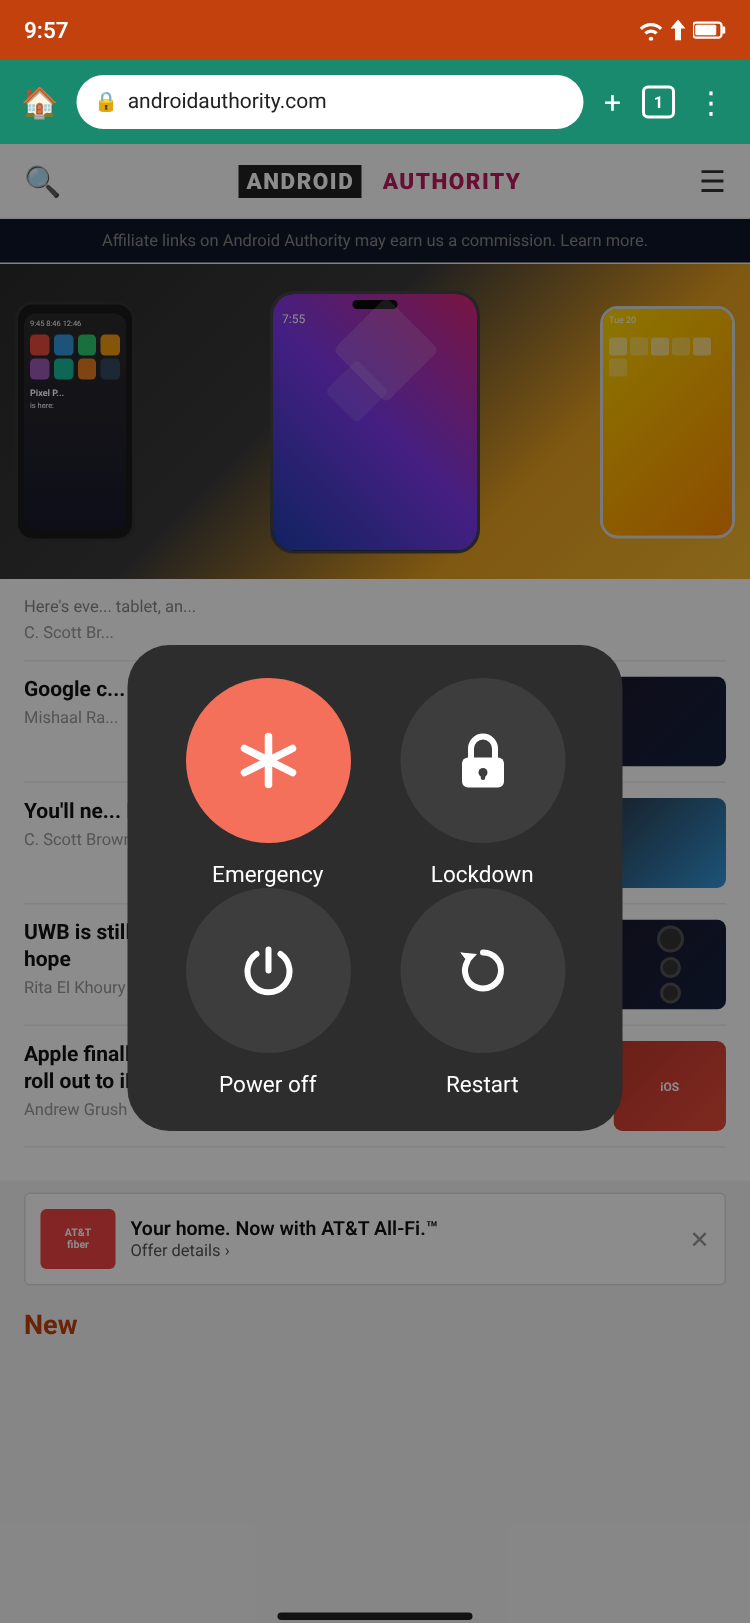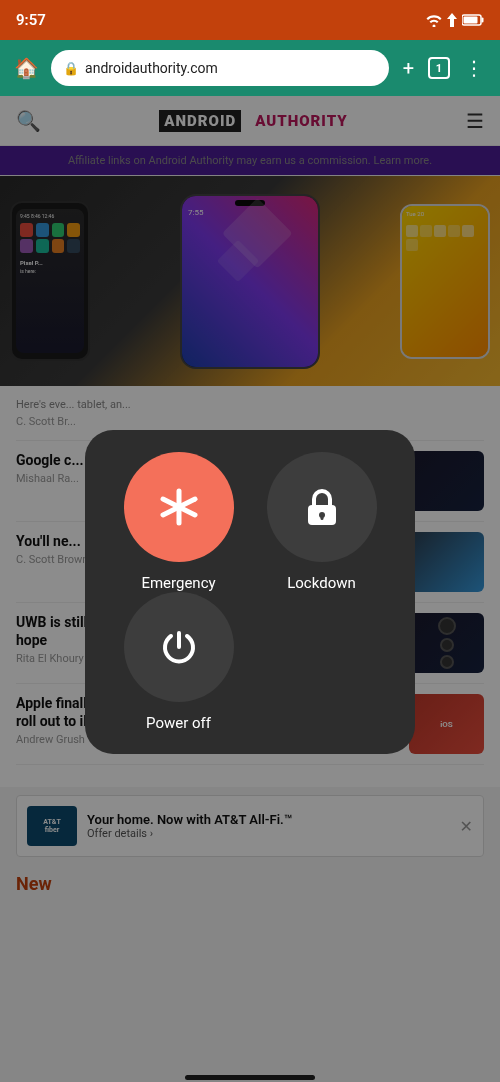--- a/index.html
+++ b/index.html
@@ -136,21 +136,21 @@
       background: #f5f5f5;
       overflow: hidden;
     }
 
     
     .affiliate-text {
       text-align: center;
       font-size: 11px;
       color: #888;
       padding: 8px 10px;
-      background: #4c1d95;
+      background: #0f172a;
       border-bottom: 1px solid #eee;
     }
 
     
     .hero-area {
       width: 100%;
       height: 210px;
       background: linear-gradient(135deg, #2a2a2a 0%, #3a3a3a 40%, #e8a020 70%, #f5b830 100%);
       position: relative;
       overflow: hidden;
@@ -305,21 +305,21 @@
       border: 1px solid #ddd;
       margin: 8px 16px;
       border-radius: 4px;
       padding: 10px;
       display: flex;
       align-items: center;
       gap: 10px;
     }
     .ad-logo {
       width: 50px; height: 40px;
-      background: #0c4a6e;
+      background: #ef4444;
       border-radius: 4px;
       display: flex; align-items: center; justify-content: center;
       color: white; font-size: 8px; font-weight: bold;
     }
     .ad-text {
       flex: 1;
     }
     .ad-title {
       font-size: 13px;
       font-weight: 600;
@@ -613,19 +613,29 @@
       <div class="power-item">
         <div class="power-btn-circle poweroff">
           <svg width="42" height="44" viewBox="0 0 42 44" fill="none">
             <path d="M21 8 V22" stroke="white" stroke-width="4" stroke-linecap="round"></path>
             <path d="M13 11a14 14 0 1 0 16 0" stroke="white" stroke-width="4" stroke-linecap="round" fill="none"></path>
           </svg>
         </div>
         <span class="power-btn-label">Power off</span>
       </div>
 
+      <div class="power-item">
+        <div class="power-btn-circle restart">
+          <svg width="42" height="44" viewBox="0 0 42 44" fill="none">
+            <path d="M21 10a12 12 0 1 1-10.4 6" stroke="white" stroke-width="4" stroke-linecap="round" fill="none"></path>
+            <polyline points="6,10 10.6,16 16,11.5" fill="white" stroke="none"></polyline>
+            <polygon points="6,10 11.5,17 17,11" fill="white"></polygon>
+          </svg>
+        </div>
+        <span class="power-btn-label">Restart</span>
+      </div>
 
     </div>
   </div>
 
   <div class="home-indicator"></div>
 
 </div>
 
 </body></html>

